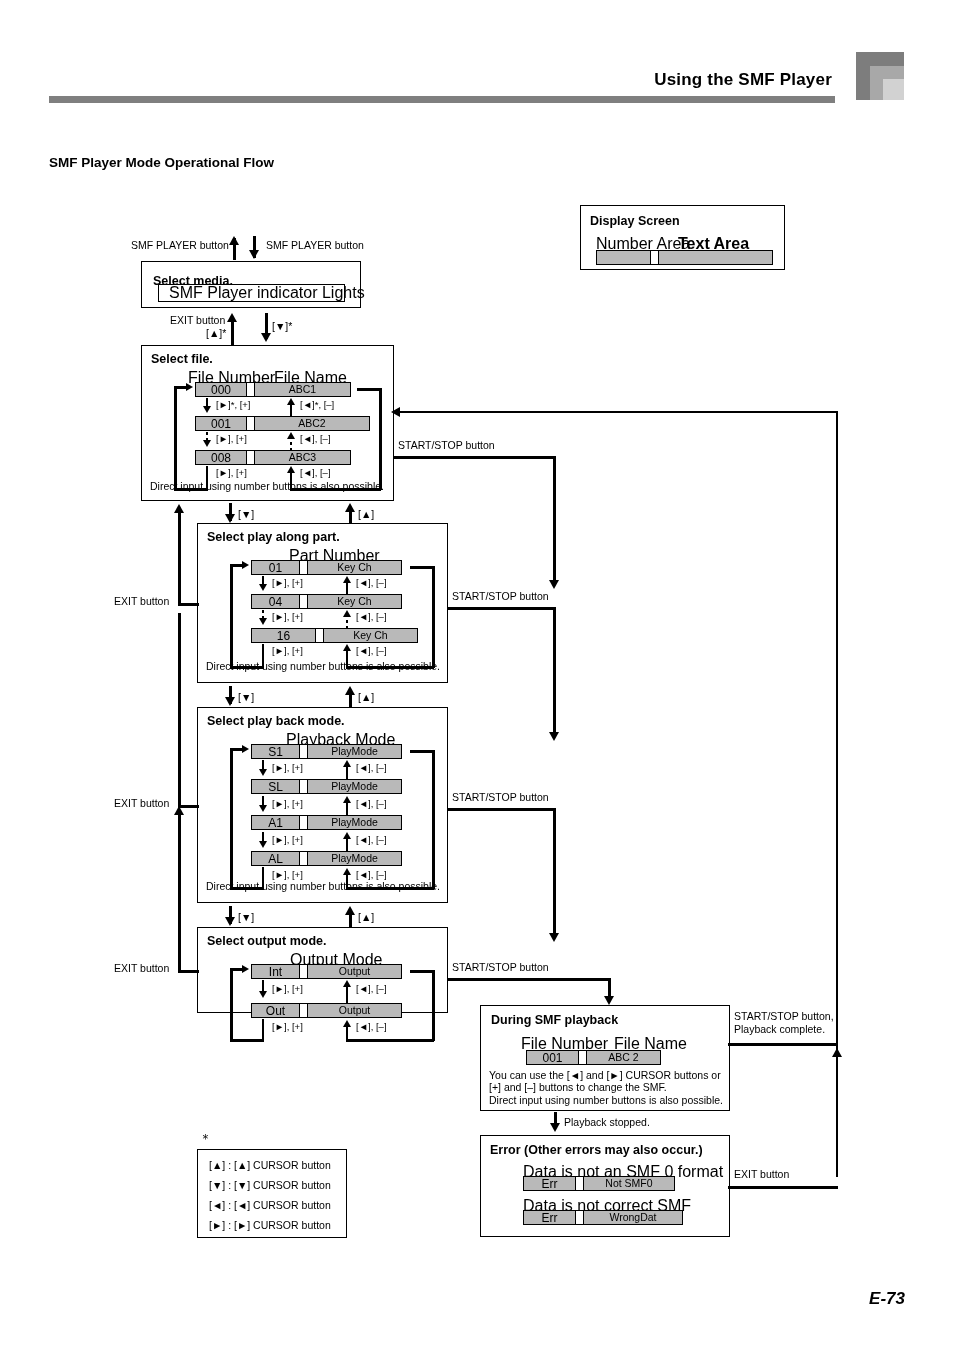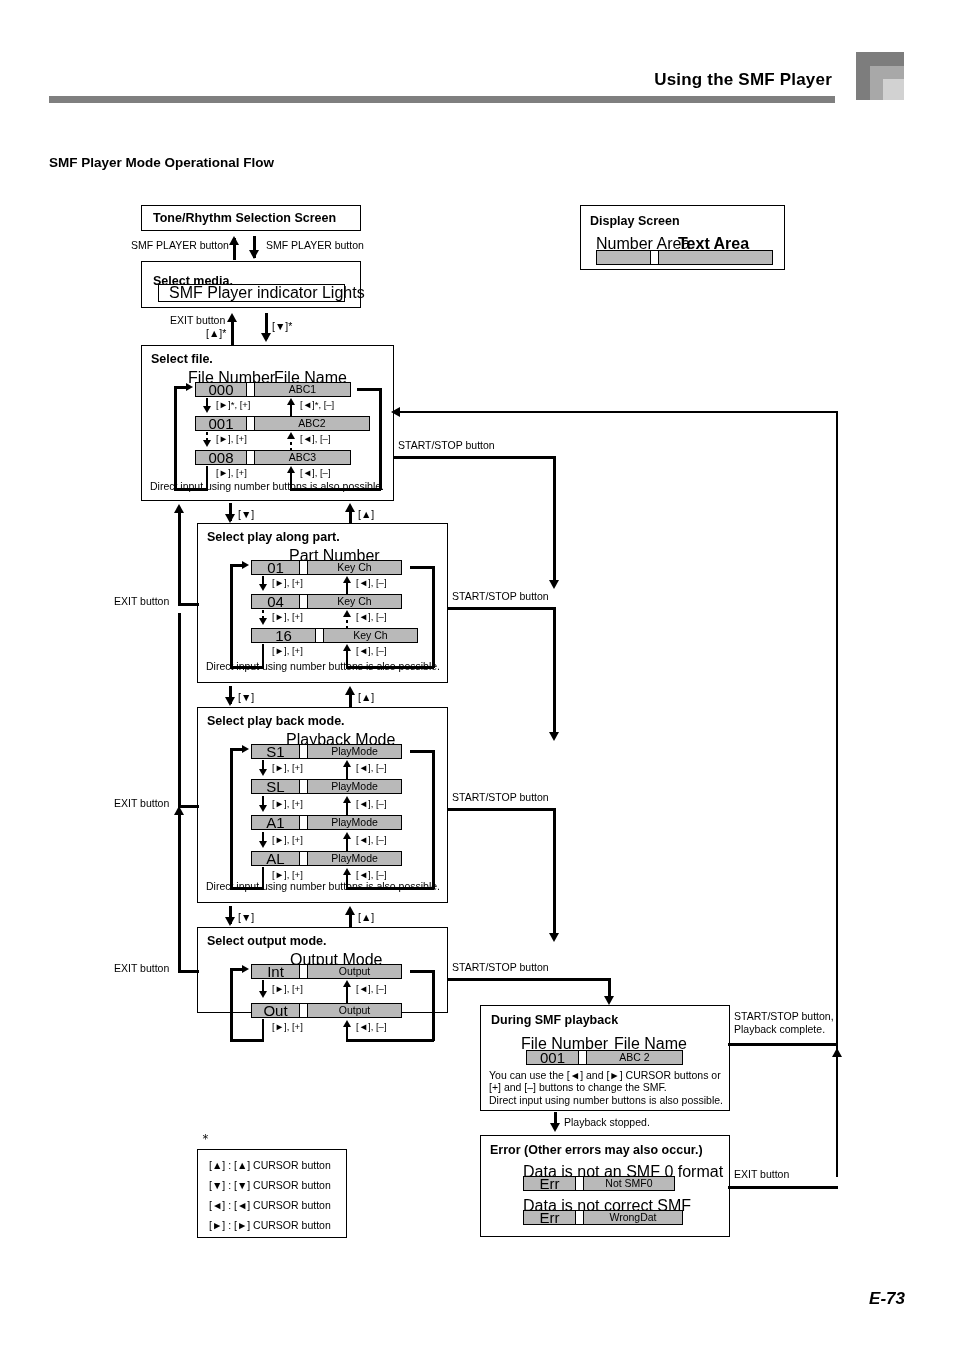--- a/index.html
+++ b/index.html
@@ -38,21 +38,21 @@
   .box{ position:absolute; border:1.6px solid #000; background:#fff; }
   .box-title{ position:absolute; font-weight:bold; font-size:12.5px; }
   .sub-label{ position:absolute; font-size:16px; white-space:nowrap; }
   .note{ position:absolute; font-size:10.5px; white-space:nowrap; }
 
   
   .lcd{ position:absolute; height:15px; display:flex; }
   .lcd .num{
     background:#b9b9b9; border:1.2px solid #000;
     display:flex; align-items:center; justify-content:center;
-    font-size:15px; line-height:1;
+    font-size:12px; line-height:1;
   }
   .lcd .gap{ width:7px; background:#fff; border-top:1.2px solid #000; border-bottom:1.2px solid #000; }
   .lcd .txt{
     background:#b9b9b9; border:1.2px solid #000;
     display:flex; align-items:center; justify-content:center;
     font-size:10.5px; line-height:1;
   }
 
   
   .ln{ position:absolute; background:#000; }
@@ -97,23 +97,20 @@
     <div class="box-title" style="left:9px; top:8px;">Display Screen</div>
     <div class="sub-label" style="left:15px; top:29px;">Number Area</div>
     <div class="sub-label" style="left:97px; top:29px;font-weight:bold;">Text Area</div>
     <div class="lcd" style="left:15px; top:44px;">
       <div class="num" style="width:55px;"></div>
       <div class="gap"></div>
       <div class="txt" style="width:115px;"></div>
     </div>
   </div>
 
-  <div class="box" style="left:141px; top:205px; width:220px; height:26px;">
-    <div class="box-title" style="left:11px; top:5px;">Tone/Rhythm Selection Screen</div>
-  </div>
 
   <div class="ln v3" style="left:233px; top:238px; height:22px;"></div>
   <div class="ar ar-u" style="left:229px; top:236px;"></div>
   <div class="lbl" style="left:131px; top:239px;">SMF PLAYER button</div>
 
   <div class="ln v3" style="left:253px; top:236px; height:22px;"></div>
   <div class="ar ar-d" style="left:249px; top:250px;"></div>
   <div class="lbl" style="left:266px; top:239px;">SMF PLAYER button</div>
 
   <div class="box" style="left:141px; top:261px; width:220px; height:47px;">
@@ -416,21 +413,21 @@
   <div class="ln v3" style="left:608px; top:978px; height:22px;"></div>
   <div class="ar ar-d" style="left:604px; top:996px;"></div>
 
   <div class="box" style="left:480px; top:1005px; width:250px; height:106px;">
     <div class="box-title" style="left:10px; top:7px;">During SMF playback</div>
     <div class="sub-label" style="left:40px; top:29px;">File Number</div>
     <div class="sub-label" style="left:133px; top:29px;">File Name</div>
     <div class="lcd" style="left:45px; top:44px;">
       <div class="num" style="width:53px;">001</div>
       <div class="gap"></div>
-      <div class="txt" style="width:97px;">ABC 2</div>
+      <div class="txt" style="width:75px;">ABC 2</div>
     </div>
     <div class="note" style="left:8px; top:63px;">You can use the [◄] and [►] CURSOR buttons or</div>
     <div class="note" style="left:8px; top:75px;">[+] and [–] buttons to change the SMF.</div>
     <div class="note" style="left:8px; top:88px;">Direct input using number buttons is also possible.</div>
   </div>
 
   <div class="ln v3" style="left:554px; top:1112px; height:16px;"></div>
   <div class="ar ar-d" style="left:550px; top:1123px;"></div>
   <div class="lbl" style="left:564px; top:1116px;">Playback stopped.</div>
 

